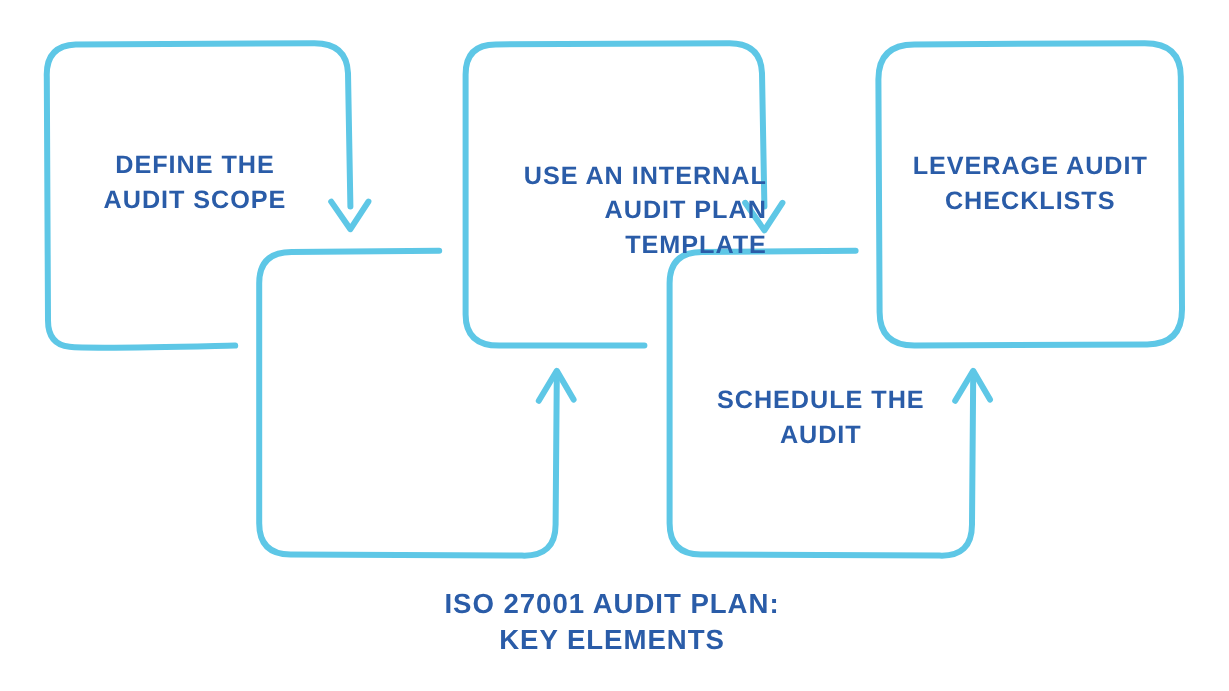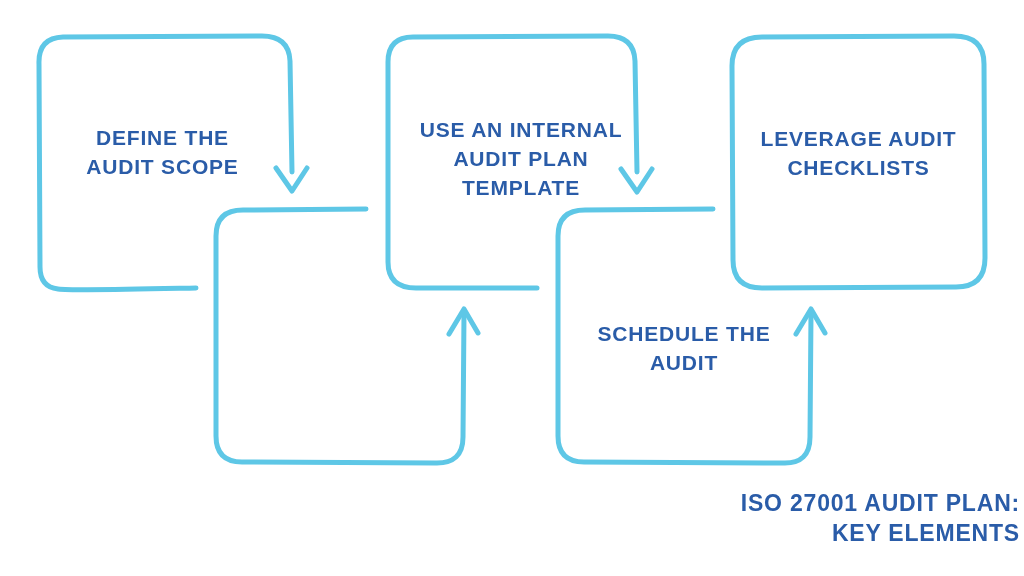--- a/index.html
+++ b/index.html
@@ -36,33 +36,33 @@
     color: var(--text);
     font-weight: bold;
     font-size: 21px;
     line-height: 29px;
     letter-spacing: 0.8px;
     text-align: center;
     white-space: pre-line;
   }
   .label-1 { left: 45px;  top: 123px; width: 235px; }
   .label-2 { left: 221px; top: 319px; width: 236px; }
-  .label-3 { left: 403px; top: 115px; width: 236px; }
+  .label-3 { left: 403px; top: 132px; width: 236px; text-align: right; }
   .label-4 { left: 566px; top: 319px; width: 236px; }
   .label-5 { left: 740px; top: 124px; width: 237px; }
   .diagram-title {
     position: absolute;
     left: 0; right: 4px;
     top: 488px;
     color: var(--text);
     font-weight: bold;
     font-size: 23px;
     line-height: 30px;
     letter-spacing: 0.8px;
-    text-align: right;
+    text-align: center;
     white-space: pre-line;
   }
 </style>
 </head>
 <body>
 
 <div class="canvas">
 
   <svg viewBox="0 0 1024 576">
 

